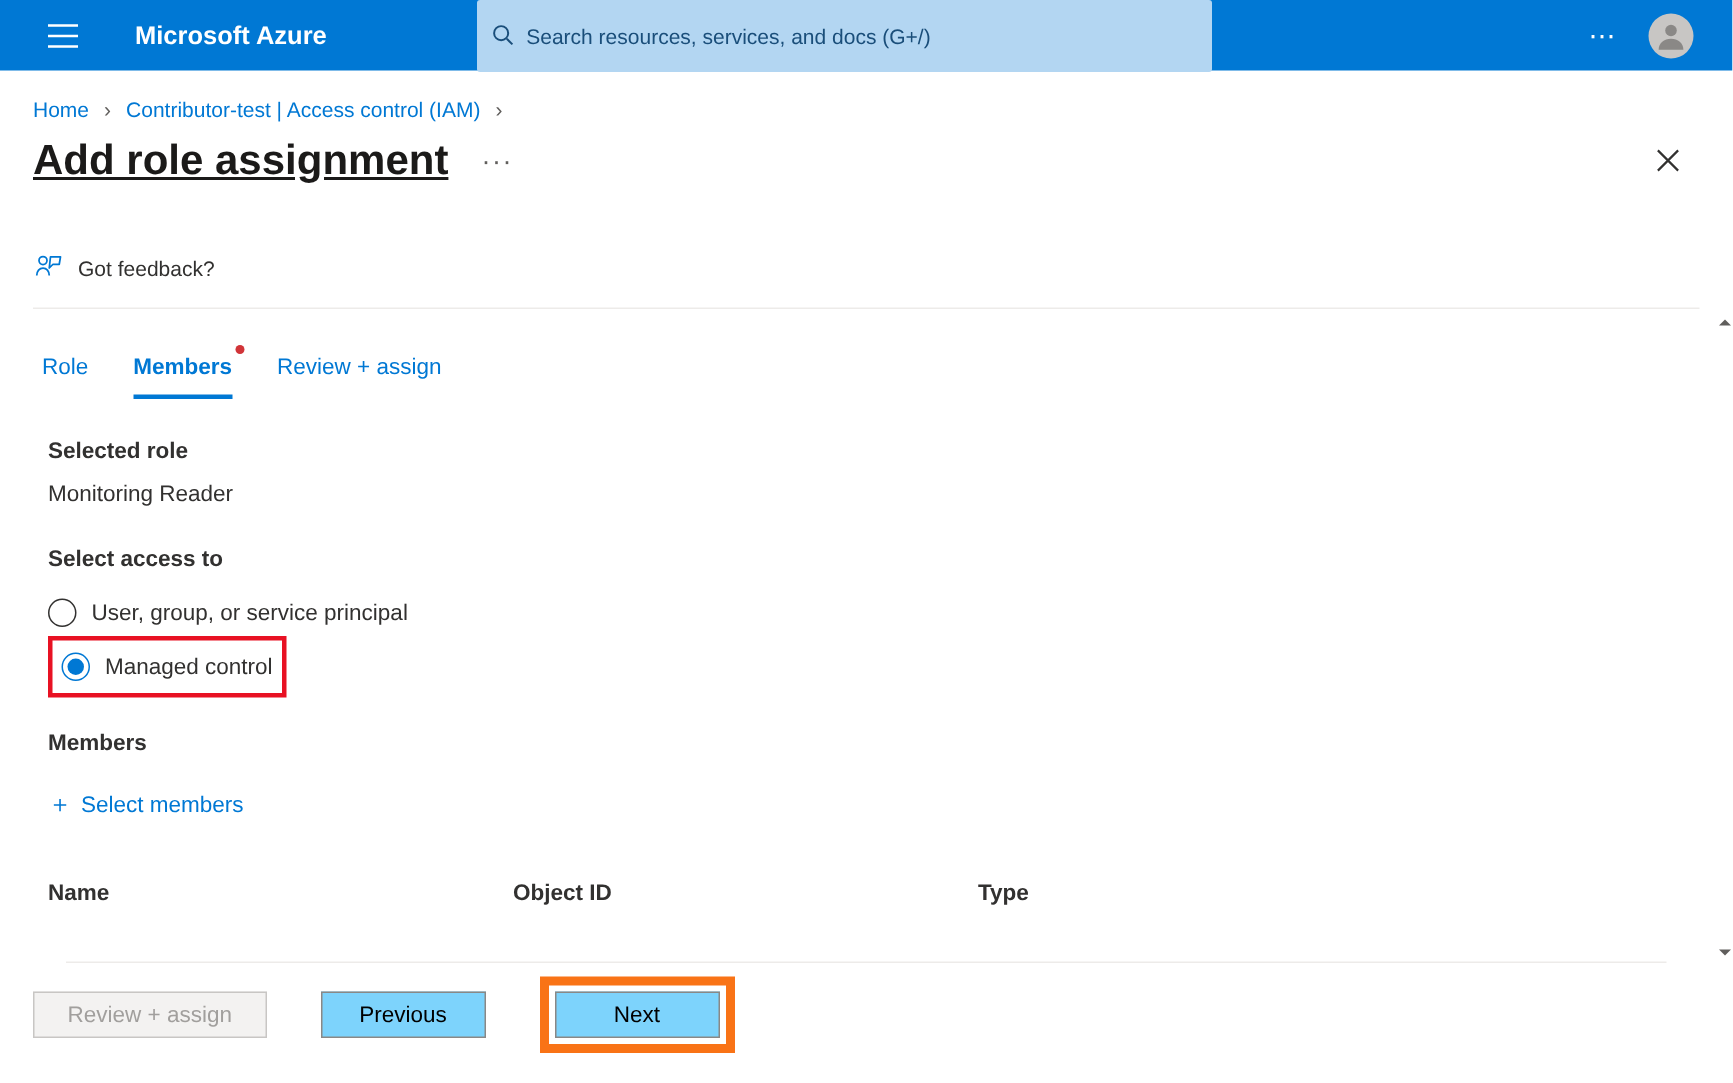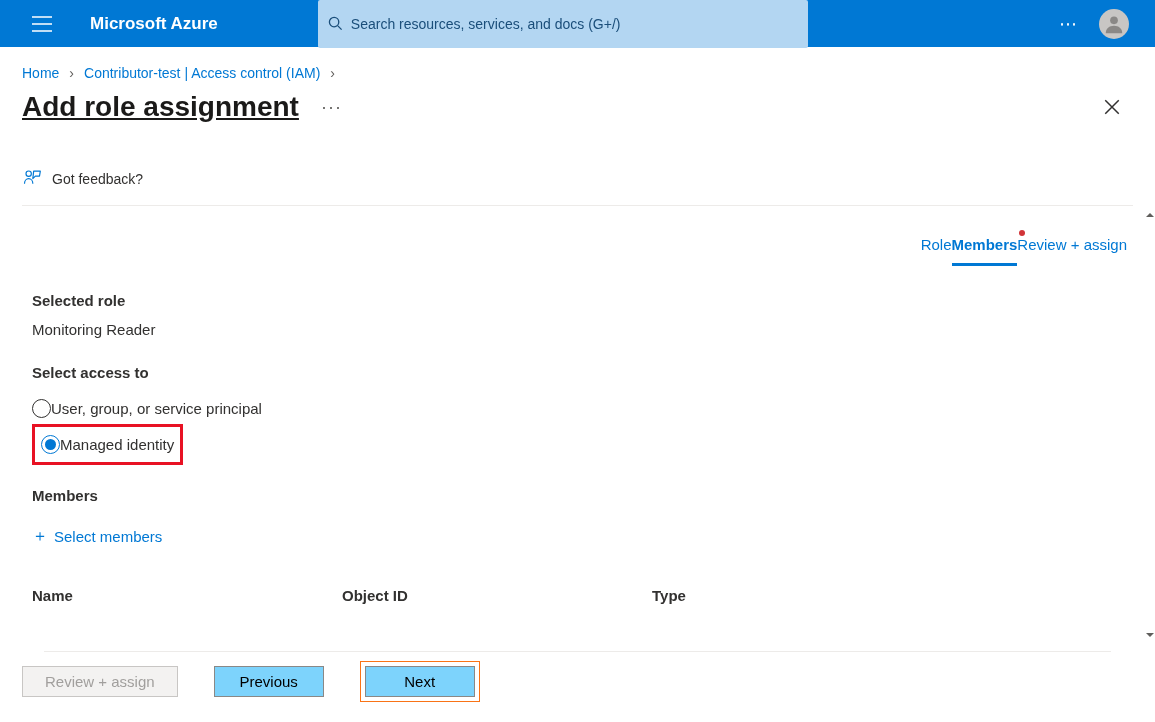--- a/index.html
+++ b/index.html
@@ -31,50 +31,50 @@
   .close-x { cursor: pointer; padding: 6px; margin-right: 6px; }
   .close-x svg { display: block; }
 
   
   .cmdbar { margin-top: 38px; padding: 0 22px; }
   .feedback { display: inline-flex; align-items: flex-end; gap: 10px; cursor: pointer; color: #323130; padding: 6px 0; }
   .feedback svg { color: #0078d4; }
   .divider { border-bottom: 1px solid #edebe9; margin: 12px 22px 0; }
 
   
-  .tabs { display: flex; padding: 22px 28px 0; justify-content: flex-end; }
+  .tabs { display: flex; gap: 30px; padding: 22px 28px 0; }
   .tab { padding: 8px 0 10px; cursor: pointer; color: #0078d4; font-size: 15px; position: relative; }
   .tab.active { font-weight: 600; border-bottom: 3px solid #0078d4; }
   .tab .dot { position: absolute; top: 2px; right: -8px; width: 6px; height: 6px; background: #d13438; border-radius: 50%; }
 
   
   .content { padding: 26px 32px 0; overflow-y: auto; height: 380px; }
   .section-label { font-weight: 600; font-size: 15px; margin-bottom: 12px; }
   .section-value { font-size: 15px; margin-bottom: 26px; }
   .radio-group { margin-top: 8px; }
-  .radio { display: flex; align-items: center; padding: 6px 0; cursor: pointer; font-size: 15px; }
+  .radio { display: flex; align-items: center; gap: 10px; padding: 6px 0; cursor: pointer; font-size: 15px; }
   .radio .circ { width: 19px; height: 19px; border: 1px solid #323130; border-radius: 50%; display: flex; align-items: center; justify-content: center; flex: none; }
   .radio.selected .circ { border-color: #0078d4; }
   .radio.selected .circ::after { content: ""; width: 11px; height: 11px; background: #0078d4; border-radius: 50%; }
   .hl-red { border: 3px solid #e81123; padding: 2px 6px; display: inline-flex; }
 
   .select-members { display: inline-flex; align-items: center; gap: 6px; color: #0078d4; cursor: pointer; font-size: 15px; margin-top: 10px; }
   .select-members .plus { font-size: 16px; }
 
   .table-header { display: flex; margin-top: 40px; font-weight: 600; font-size: 15px; }
   .th-name { flex: 0 0 310px; }
   .th-oid { flex: 0 0 310px; }
   .th-type { flex: 1; }
 
   
   .footer-divider { border-top: 1px solid #edebe9; margin: 0 22px; }
   .footer { position: absolute; left: 0; right: 0; bottom: 0; padding: 10px 22px 20px; display: flex; gap: 36px; align-items: center; background: #fff; }
   .btn { font-family: inherit; font-size: 15px; padding: 6px 22px; border: 1px solid #8a8886; background: #7dd3fc; cursor: pointer; min-width: 110px; }
   .btn.disabled { color: #a19f9d; background: #f3f2f1; border-color: #c8c6c4; cursor: default; }
-  .hl-next { border: 1px solid #f97316; padding: 4px; display: inline-block; }
+  .hl-next { border: 6px solid #f97316; padding: 4px; display: inline-block; }
 
   
   .scroll-edge { position: absolute; right: 0; top: 210px; bottom: 82px; width: 10px; display: flex; flex-direction: column; justify-content: space-between; align-items: center; color: #605e5c; }
   .scroll-edge svg { display: block; }
 </style>
 </head>
 <body>
 
 <div class="topbar">
   <div class="hamburger">
@@ -149,21 +149,21 @@
 
   <div class="section-label">Select access to</div>
   <div class="radio-group">
     <div class="radio">
       <span class="circ"></span>
       <span>User, group, or service principal</span>
     </div>
     <span class="hl-red">
       <div class="radio selected">
         <span class="circ"></span>
-        <span>Managed identity</span>
+        <span>Managed control</span>
       </div>
     </span>
   </div>
 
   <div class="section-label" style="margin-top:22px;">Members</div>
   <div class="select-members">
     <span class="plus">＋</span>
     <span>Select members</span>
   </div>
 

